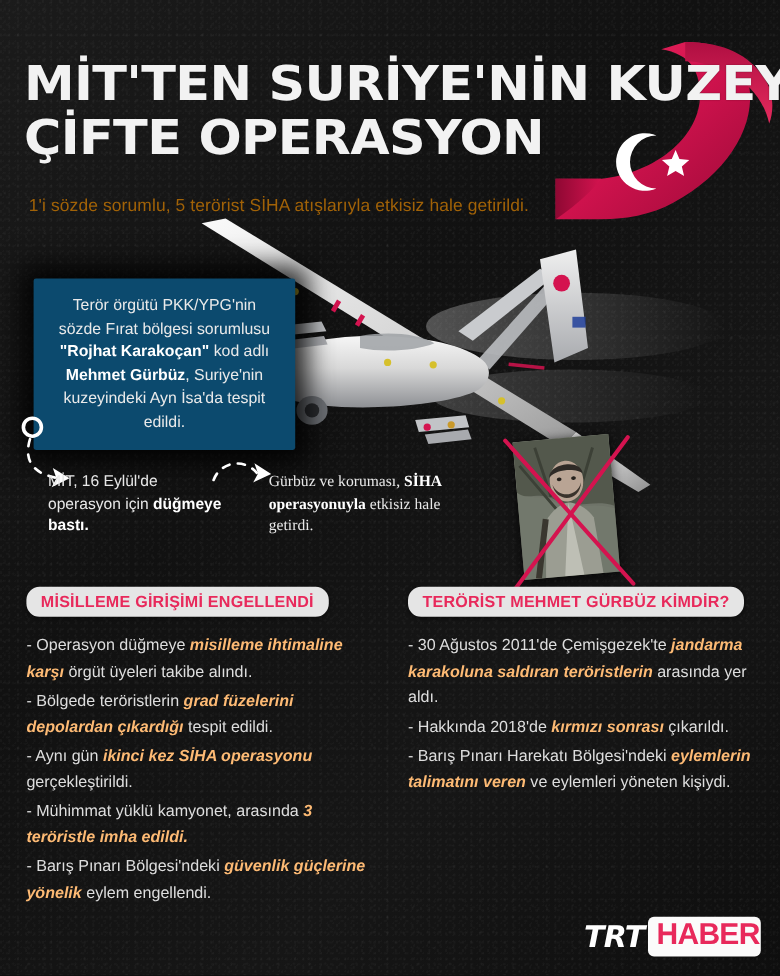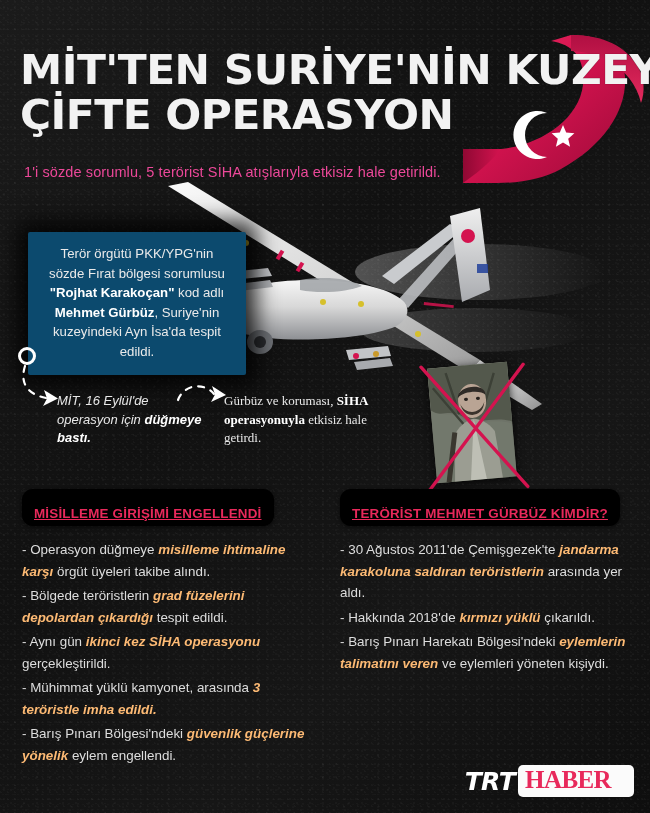--- a/index.html
+++ b/index.html
@@ -49,21 +49,21 @@
     letter-spacing: -0.5px;
     color: #f2f2f2;
     transform: scaleX(1.06);
     transform-origin: left center;
     text-shadow: 0 0 1px rgba(0,0,0,.6);
     white-space: nowrap;
   }
   .subtitle {
     left: 24px; top: 164px;
     font-size: 14.5px;
-    color: #ec4899;
+    color: #a16207;
     letter-spacing: .1px;
   }
 
   
   .ribbon { left: 455px; top: 33px; width: 195px; height: 150px; z-index: 3; }
 
   
   .drone { left: 150px; top: 180px; width: 500px; height: 230px; z-index: 2; }
 
   
@@ -82,21 +82,21 @@
     line-height: 19.5px;
     color: #eaeaea;
   }
   .info-box b { font-weight: 700; color: #ffffff; }
 
   
   .arrows { left: 0px; top: 340px; width: 340px; height: 110px; z-index: 5; }
 
   .callout { z-index: 6; font-size: 13px; line-height: 18.5px; color: #e8e8e8; }
   .callout b { font-weight: 700; color: #ffffff; }
-  .callout-1 { left: 57px; top: 392px; width: 150px; font-style: italic; }
+  .callout-1 { left: 40px; top: 392px; width: 150px; }
   .callout-2 { left: 224px; top: 392px; width: 150px; font-family: Liberation Serif, serif; }
 
   
   .photo-wrap { left: 432px; top: 365px; width: 80px; height: 115px; z-index: 4;
                 transform: rotate(-5deg); }
   .photo {
     position: absolute; inset: 0;
     background:
       linear-gradient(160deg, rgba(120,125,110,.95), rgba(70,74,66,.95)),
       linear-gradient(#5d6157, #4a4e46);
@@ -105,30 +105,29 @@
   }
   .cross { position: absolute; left: -22px; top: -14px; width: 126px; height: 150px; }
 
   
   .col { position: absolute; z-index: 6; }
   .col-left  { left: 22px;  top: 489px; width: 290px; }
   .col-right { left: 340px; top: 489px; width: 302px; }
 
   .sec-header {
     display: inline-block;
-    background: #000000;
+    background: #e5e5e5;
     color: #e8295b;
     font-weight: 700;
     font-size: 13.4px;
     letter-spacing: .2px;
-    padding: 17px 12px 5px 12px;
+    padding: 5px 12px 5px 12px;
     border-radius: 11px;
     box-shadow: 0 1px 4px rgba(0,0,0,.6);
     white-space: nowrap;
-    text-decoration: underline;
   }
   .bullets { margin-top: 13px; }
   .bullets p {
     margin: 0 0 3px 0;
     font-size: 13.4px;
     line-height: 21.5px;
     color: #dddddd;
   }
   .bullets b { font-weight: 700; color: #fdba74; font-style: italic; }
 
@@ -141,28 +140,28 @@
   .logo-trt {
     font-family: "DejaVu Sans", sans-serif;
     font-weight: 700;
     font-size: 25px;
     letter-spacing: -.6px;
     color: #ffffff;
     padding-right: 3px;
     font-style: italic;
   }
   .logo-haber {
-    font-family: Liberation Serif, serif;
+    font-family: Liberation Sans, sans-serif;
     font-weight: 700;
     font-size: 25px;
     letter-spacing: -.6px;
     color: #e8295b;
     background: #fbfbfb;
     border-radius: 5px;
-    padding: 1px 23px 3px 7px;
+    padding: 1px 1px 3px 7px;
   }
 </style>
 </head>
 <body>
 
 <div id="infographic">
 
   <div class="layer ribbon">
     <svg width="195" height="150" viewBox="0 0 195 150" aria-hidden="true">
       <defs>
@@ -356,21 +355,21 @@
     </div>
   </div>
 
   <div class="col col-right">
     <div class="sec-header">TERÖRİST MEHMET GÜRBÜZ KİMDİR?</div>
     <div class="bullets">
       <p>
         <span>- 30 Ağustos 2011'de Çemişgezek'te </span><b>jandarma karakoluna saldıran teröristlerin</b><span> arasında yer aldı.</span>
       </p>
       <p>
-        <span>- Hakkında 2018'de </span><b>kırmızı yüklü</b><span> çıkarıldı.</span>
+        <span>- Hakkında 2018'de </span><b>kırmızı sonrası</b><span> çıkarıldı.</span>
       </p>
       <p>
         <span>- Barış Pınarı Harekatı Bölgesi'ndeki </span><b>eylemlerin talimatını veren</b><span> ve eylemleri yöneten kişiydi.</span>
       </p>
     </div>
   </div>
 
   <div class="layer logo">
     <span class="logo-trt">TRT</span>
     <span class="logo-haber">HABER</span>

